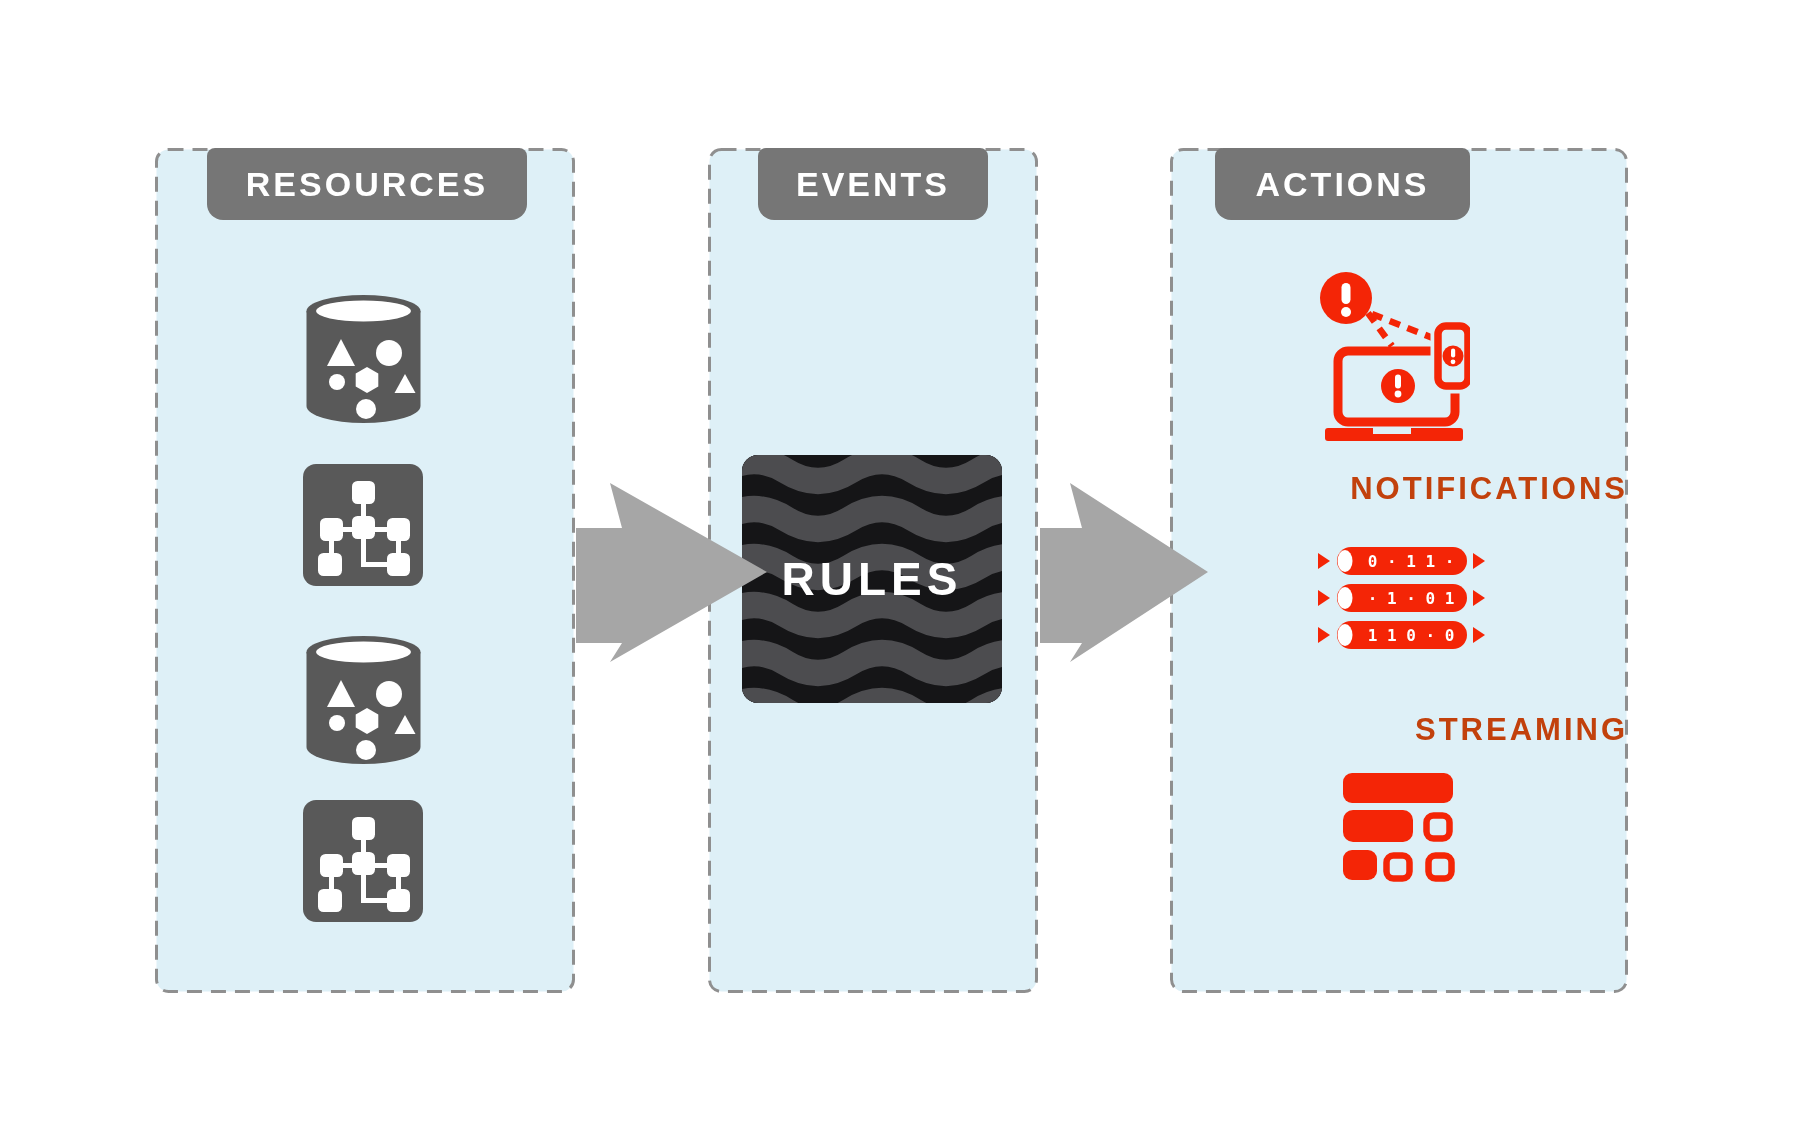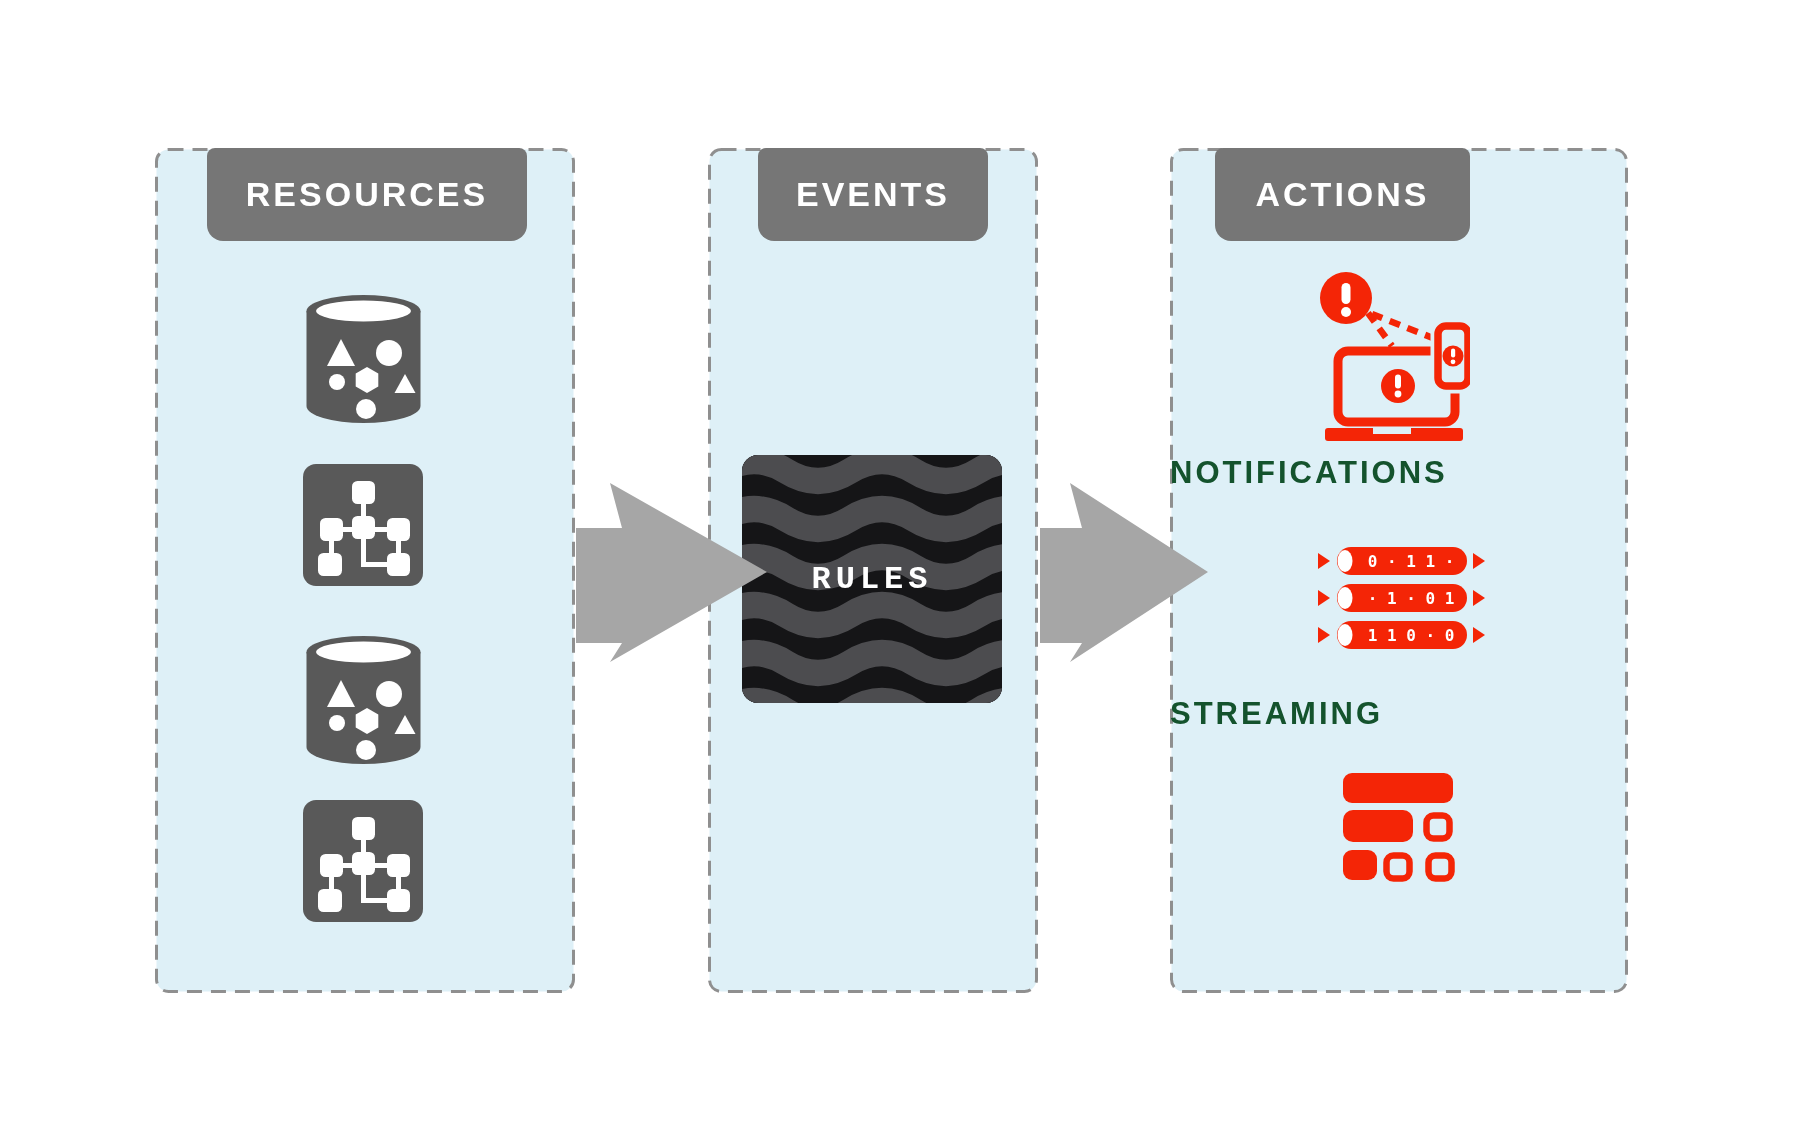--- a/index.html
+++ b/index.html
@@ -3,36 +3,36 @@
 <meta charset="utf-8">
 <style>
   html,body{margin:0;padding:0;background:#ffffff;}
   #canvas{
     position:relative;width:1800px;height:1142px;background:#ffffff;overflow:hidden;
     font-family:"Liberation Sans",sans-serif;
   }
   .abs{position:absolute;}
   .panel-frame{position:absolute;left:0;top:0;}
   .panel-header{
-    position:absolute;height:93px;background:#767676;color:#ffffff;
+    position:absolute;height:72px;background:#767676;color:#ffffff;
     border-radius:8px 8px 16px 16px;display:flex;align-items:center;justify-content:center;
     font-size:34px;font-weight:bold;letter-spacing:3px;z-index:5;
   }
   .action-label{
-    position:absolute;left:1170px;width:458px;text-align:left;
-    color:#14532d;font-size:31px;font-weight:bold;letter-spacing:3px;z-index:4;
+    position:absolute;left:1170px;width:458px;text-align:right;
+    color:#c2410c;font-size:31px;font-weight:bold;letter-spacing:3px;z-index:4;margin-top:16px;
   }
   #rules-box{
     position:absolute;left:742px;top:455px;width:260px;height:248px;
     border-radius:16px;background:#151517;overflow:hidden;z-index:4;
   }
   #rules-label{
     position:absolute;left:0;top:0;width:100%;height:100%;
     display:flex;align-items:center;justify-content:center;
-    color:#ffffff;font-size:32px;font-weight:bold;letter-spacing:5px;font-family:Liberation Mono, monospace;
+    color:#ffffff;font-size:46px;font-weight:bold;letter-spacing:5px;
   }
   svg{display:block;}
 </style>
 </head>
 <body>
 
 <div id="canvas">
 
   <div class="abs" style="left:155px;top:148px;width:420px;height:845px;">
     <svg class="panel-frame" width="420" height="845" viewBox="0 0 420 845">

